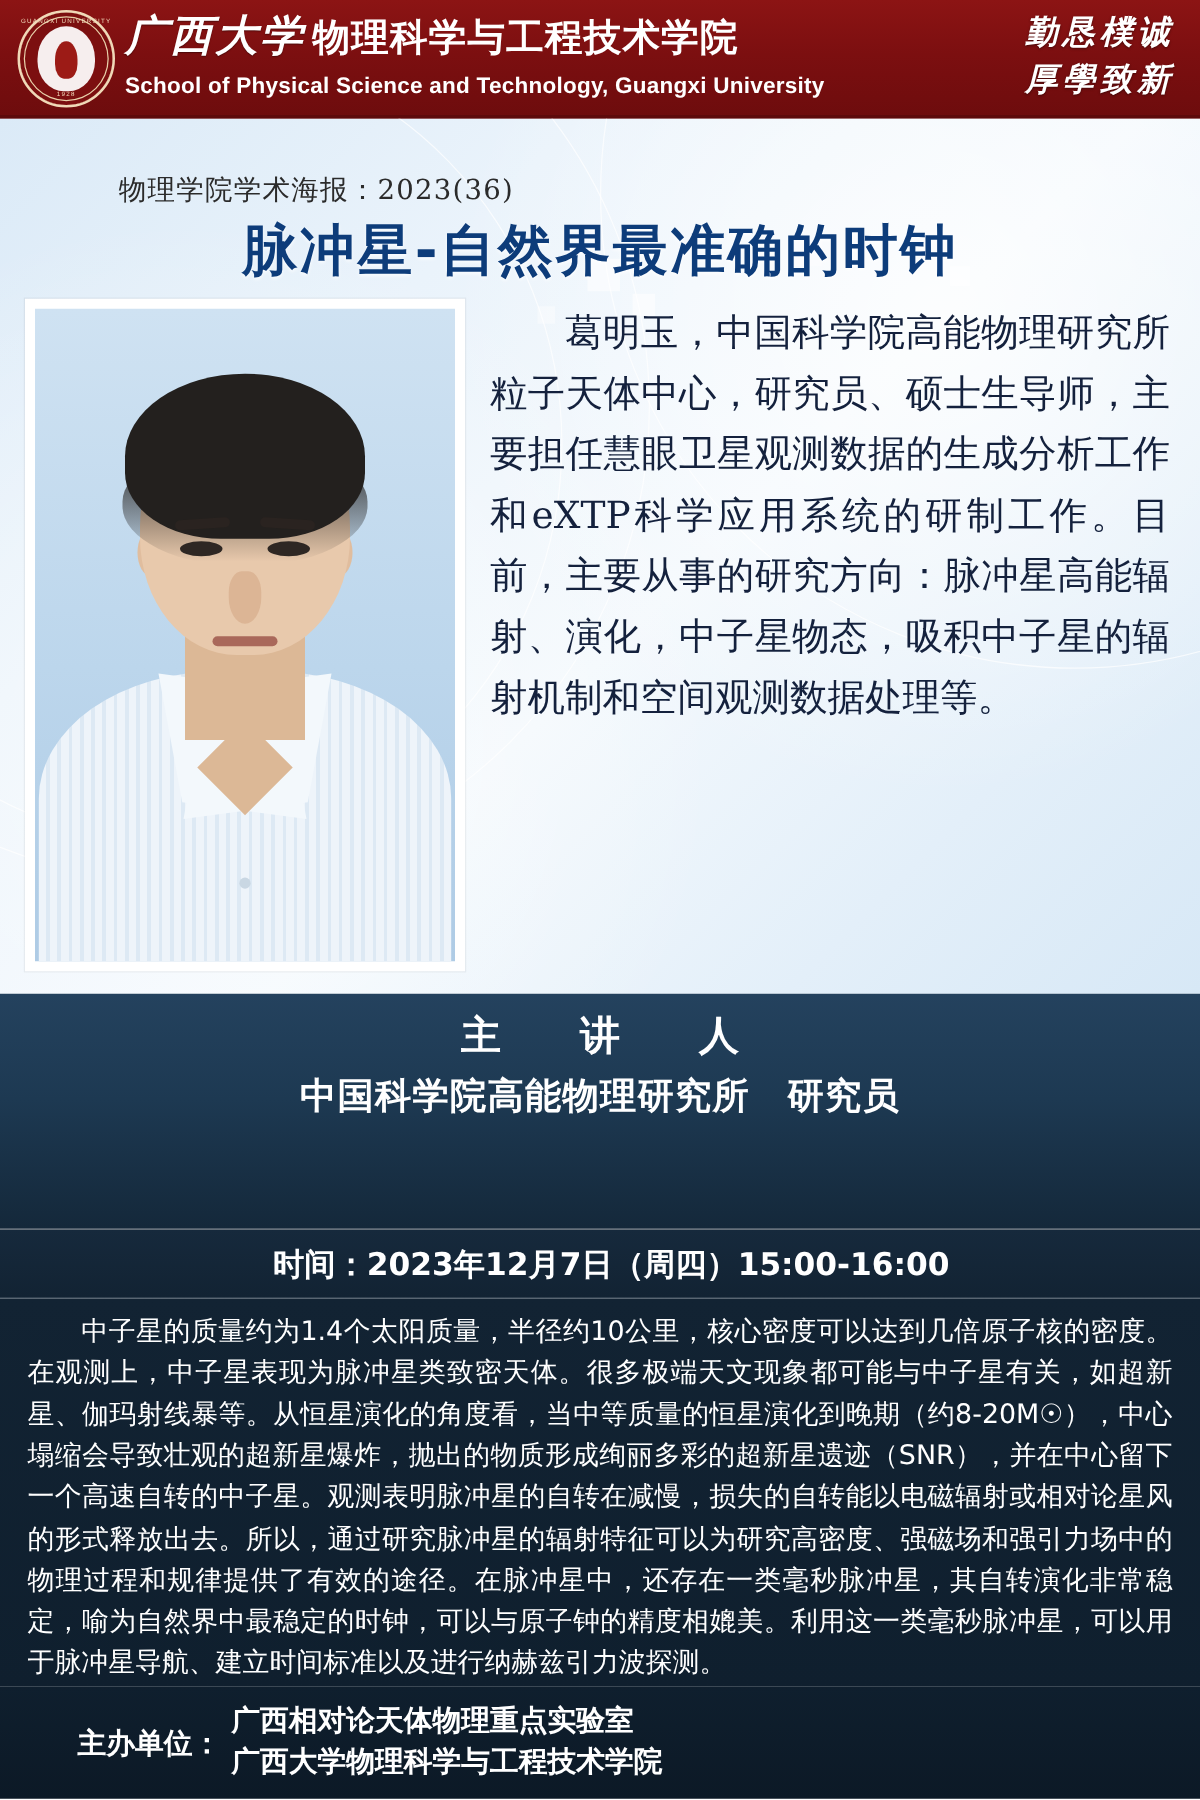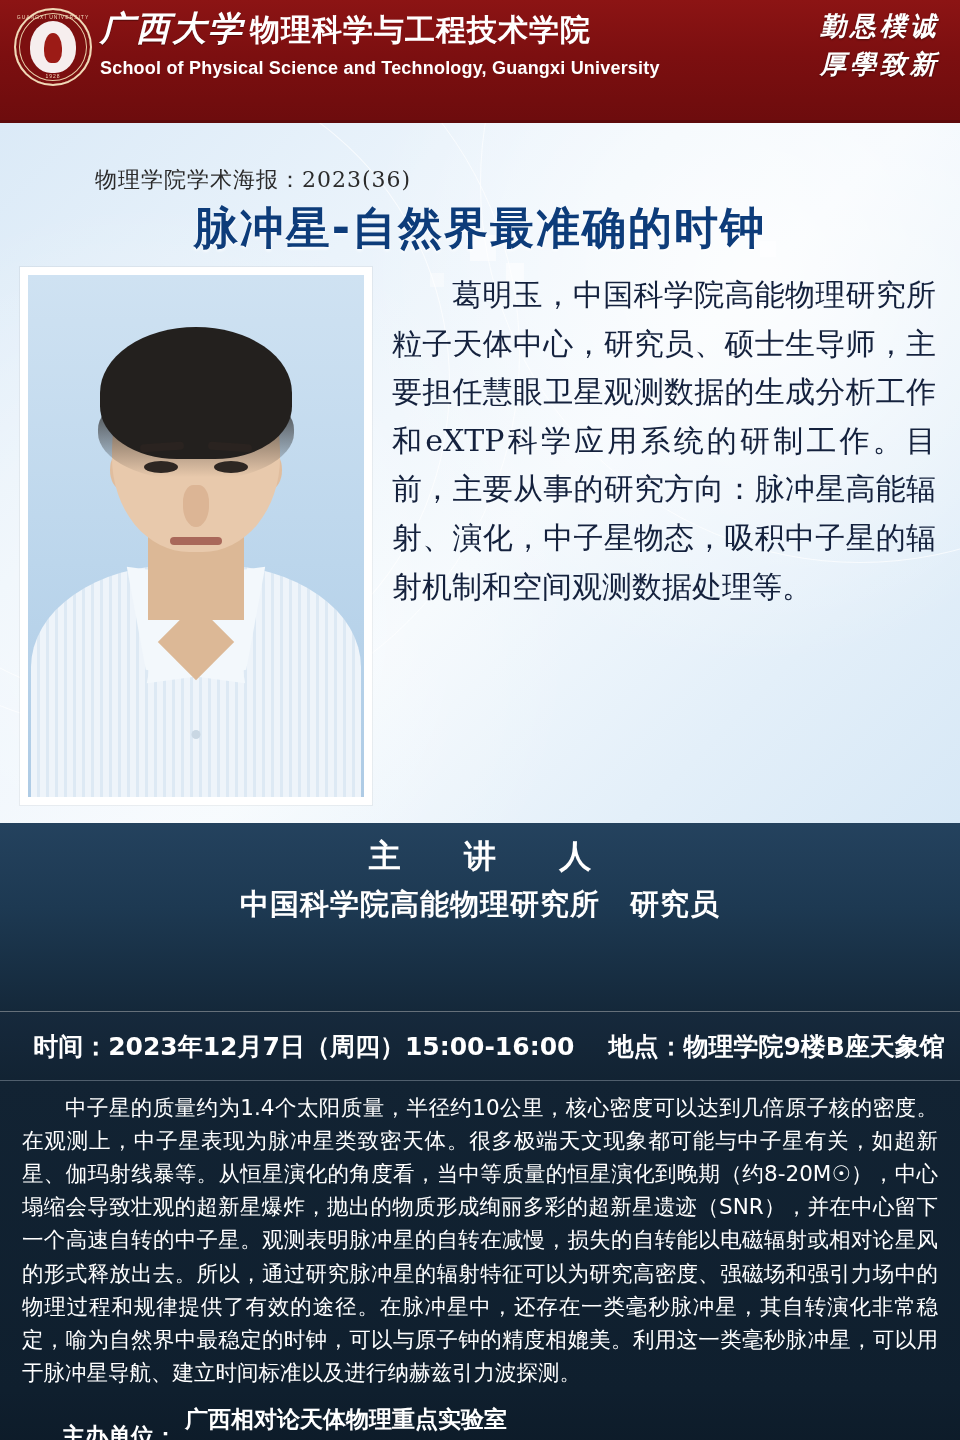--- a/index.html
+++ b/index.html
@@ -13,21 +13,21 @@
   .poster {
     position: relative;
     width: 960px;
     height: 1440px;
     background: #ffffff;
   }
 
   
   .header {
     position: relative;
-    height: 123px;
+    height: 95px;
     background: linear-gradient(180deg, #8c1414 0%, #7c0f10 45%, #6d0c0d 100%);
     overflow: hidden;
   }
   .header::after {
     content: "";
     position: absolute;
     left: 0; right: 0; bottom: 0;
     height: 3px;
     background: #5d0a0b;
   }
@@ -340,21 +340,21 @@
     margin-top: 6px;
     font-family: "DejaVu Sans", sans-serif;
     font-size: 29px;
     font-weight: bold;
     letter-spacing: 1px;
   }
 
   
   .timeplace {
     position: relative;
-    height: 70px;
+    height: 56px;
     background: linear-gradient(180deg, #16293c 0%, #122333 100%);
     border-top: 1px solid rgba(255,255,255,.35);
     border-bottom: 1px solid rgba(255,255,255,.25);
     color: #ffffff;
     display: flex;
     align-items: center;
     justify-content: center;
     gap: 34px;
     font-size: 25px;
     font-weight: bold;
@@ -473,24 +473,20 @@
   <div class="speaker">
     <div class="speaker-label">主 讲 人</div>
     <div class="speaker-affil">中国科学院高能物理研究所　研究员</div>
   </div>
 
   <div class="timeplace">
     <div class="tp-item">
       <span>时间：</span>
       <span>2023年12月7日（周四）15:00-16:00</span>
     </div>
-    <div class="tp-item">
-      <span>地点：</span>
-      <span>物理学院9楼B座天象馆</span>
-    </div>
   </div>
 
   <div class="abstract">
     <p>中子星的质量约为1.4个太阳质量，半径约10公里，核心密度可以达到几倍原子核的密度。在观测上，中子星表现为脉冲星类致密天体。很多极端天文现象都可能与中子星有关，如超新星、伽玛射线暴等。从恒星演化的角度看，当中等质量的恒星演化到晚期（约8-20M☉），中心塌缩会导致壮观的超新星爆炸，抛出的物质形成绚丽多彩的超新星遗迹（SNR），并在中心留下一个高速自转的中子星。观测表明脉冲星的自转在减慢，损失的自转能以电磁辐射或相对论星风的形式释放出去。所以，通过研究脉冲星的辐射特征可以为研究高密度、强磁场和强引力场中的物理过程和规律提供了有效的途径。在脉冲星中，还存在一类毫秒脉冲星，其自转演化非常稳定，喻为自然界中最稳定的时钟，可以与原子钟的精度相媲美。利用这一类毫秒脉冲星，可以用于脉冲星导航、建立时间标准以及进行纳赫兹引力波探测。</p>
   </div>
 
   <div class="footer">
     <div class="footer-label">主办单位：</div>
     <div class="footer-orgs">
       <div>广西相对论天体物理重点实验室</div>

